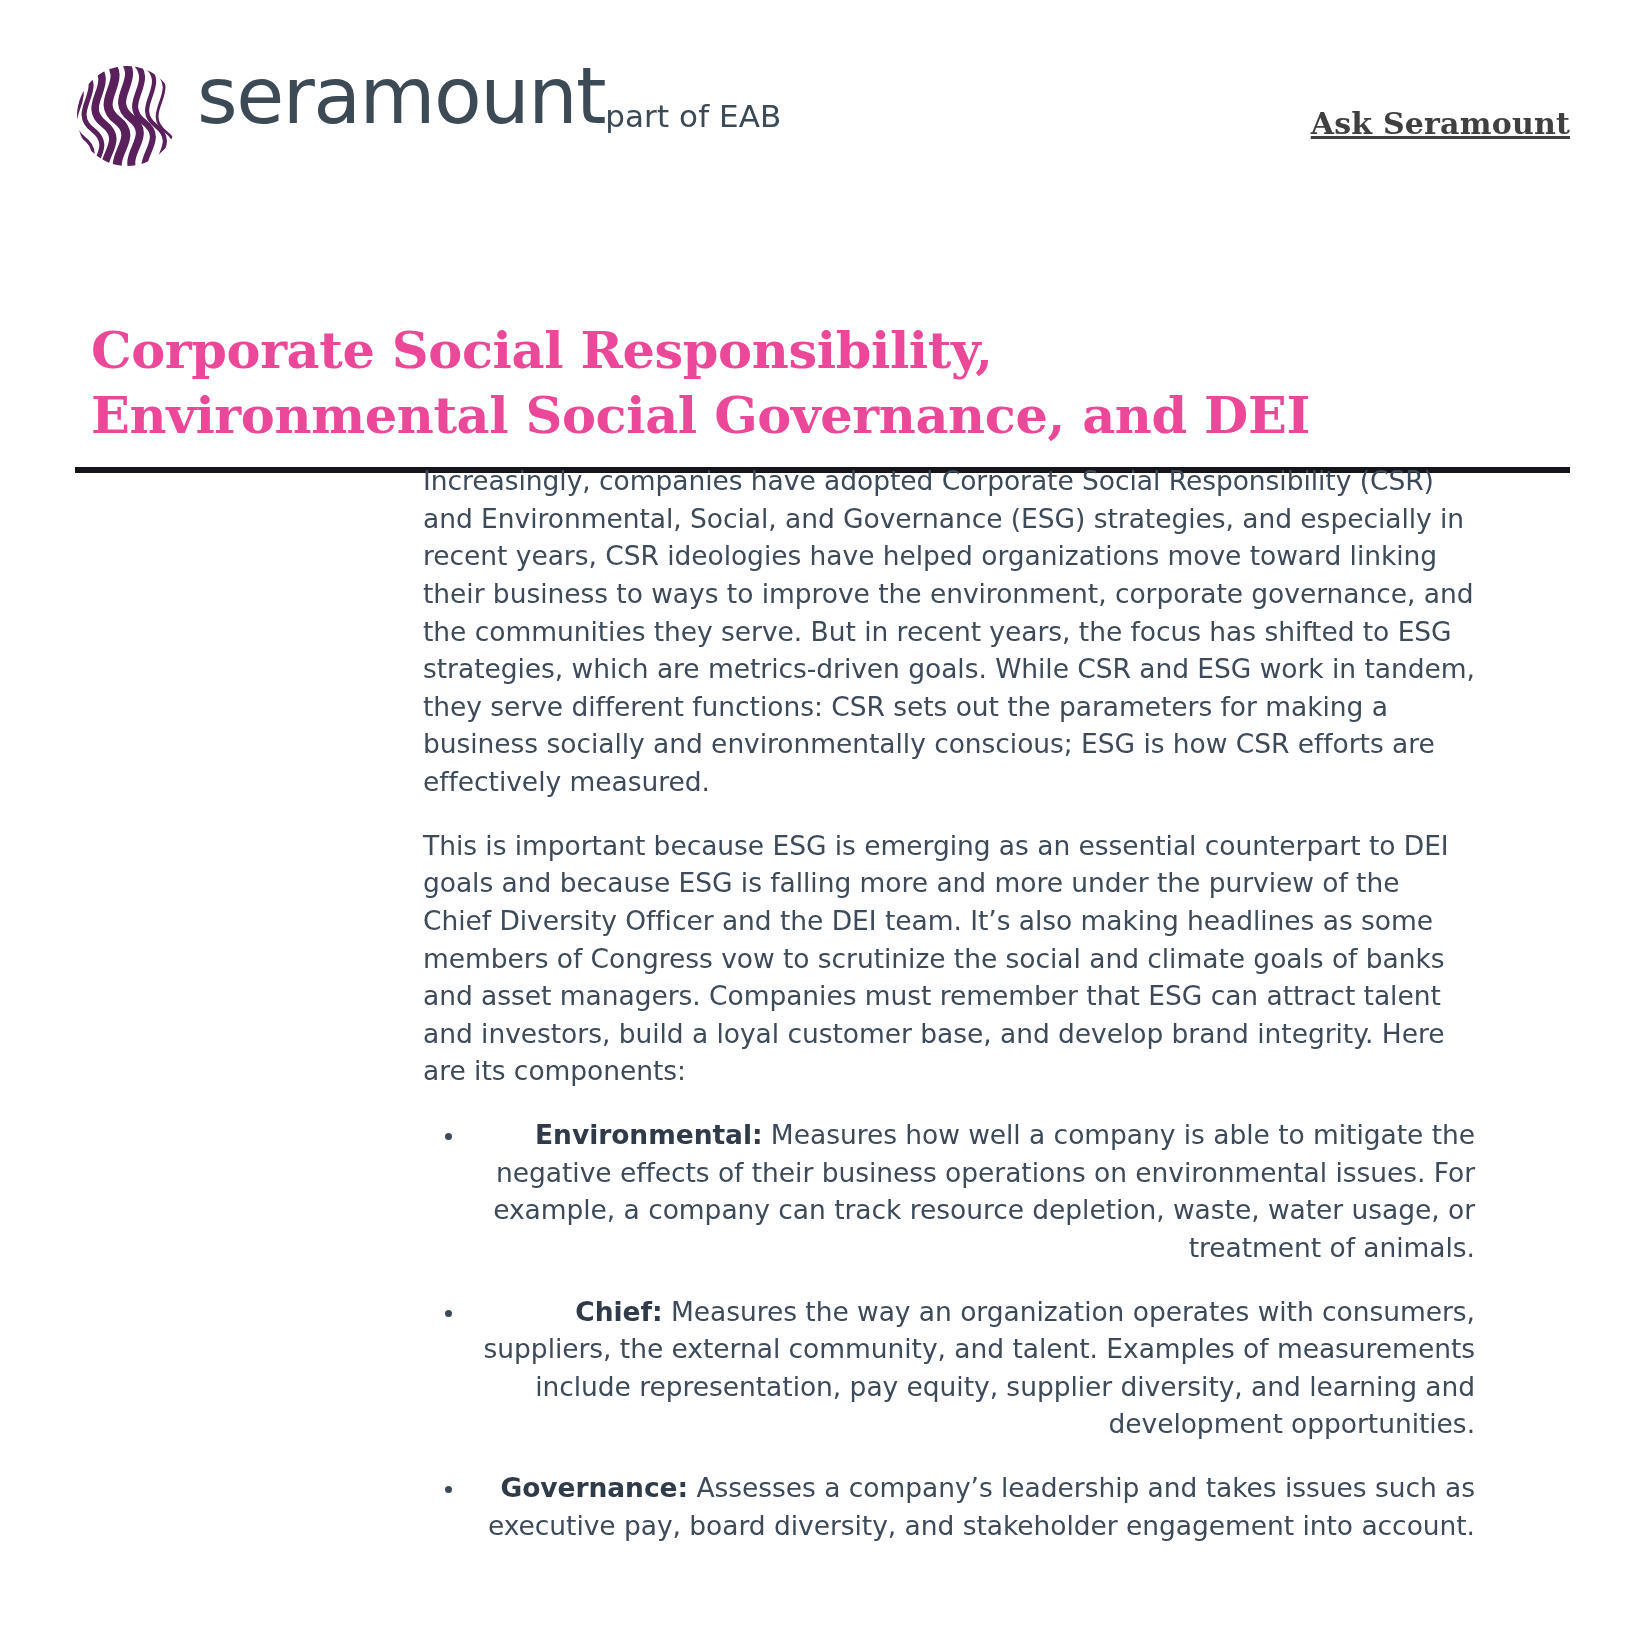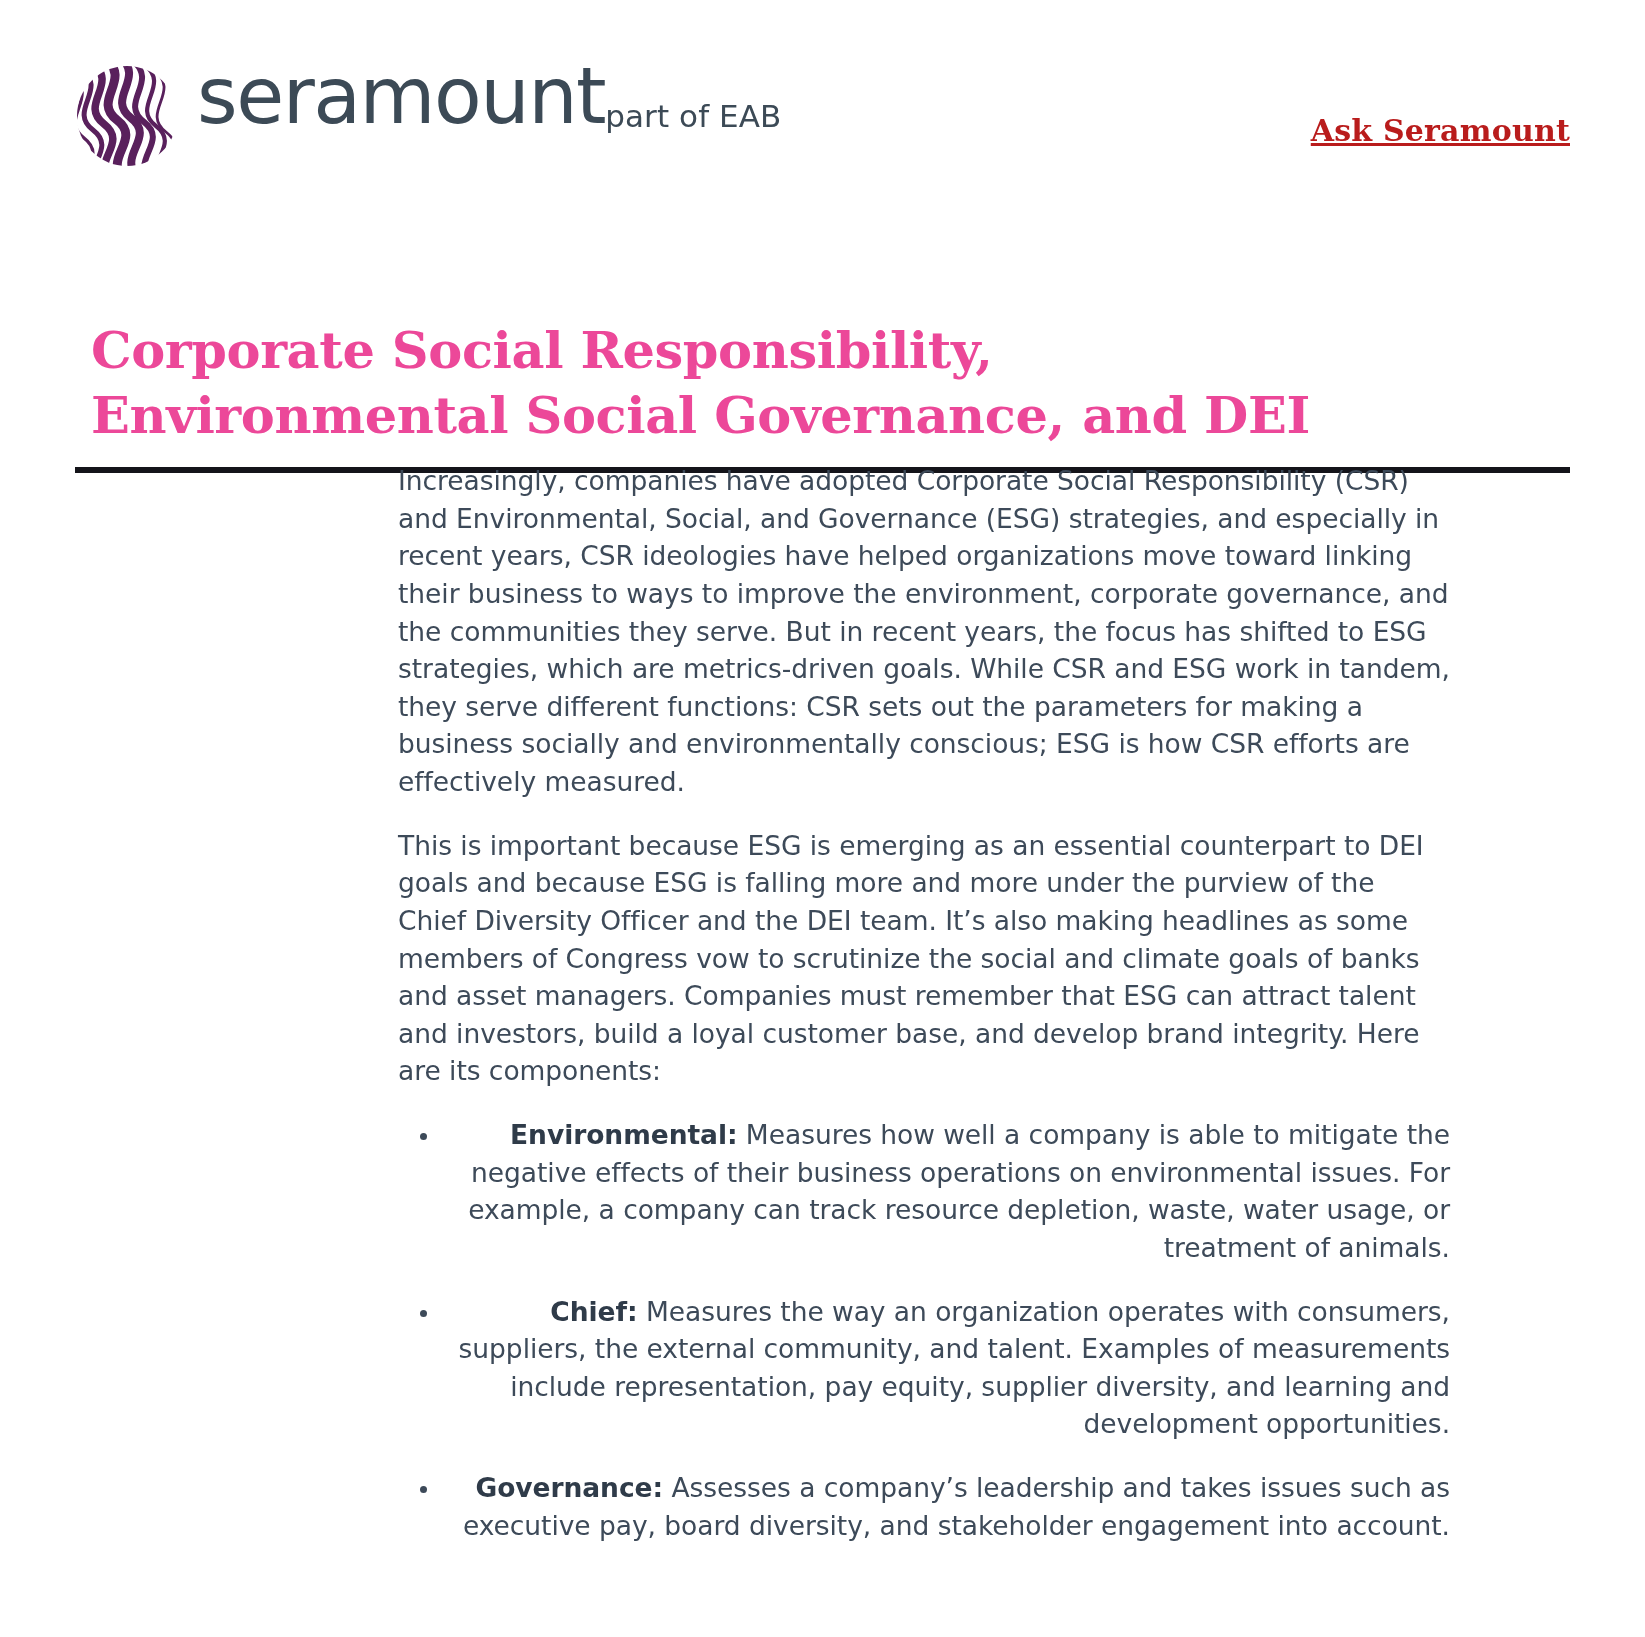--- a/index.html
+++ b/index.html
@@ -73,24 +73,23 @@
     white-space: nowrap;
   }
 
   .ask-seramount {
     position: absolute;
     top: 48px;
     right: 0;
     font-family: "DejaVu Serif", serif;
     font-weight: 700;
     font-size: 30px;
-    color: #b91c1c;
+    color: #404040;
     letter-spacing: 0.2px;
     white-space: nowrap;
-    margin-top: 7px;
   }
 
   
   .title-block {
     position: absolute;
     top: 302px;
     left: 75px;
     right: 75px;
   }
 
@@ -109,21 +108,21 @@
     margin-top: 18px;
     height: 6px;
     background: #14141a;
     width: 100%;
   }
 
   
   .content {
     position: absolute;
     top: 462px;
-    left: 398px;
+    left: 423px;
     width: 1052px;
   }
 
   .para {
     font-family: "DejaVu Sans", sans-serif;
     font-size: 26.5px;
     line-height: 1.42;
     color: #3d4a59;
     margin: 0 0 26px 0;
     letter-spacing: -0.05px;

